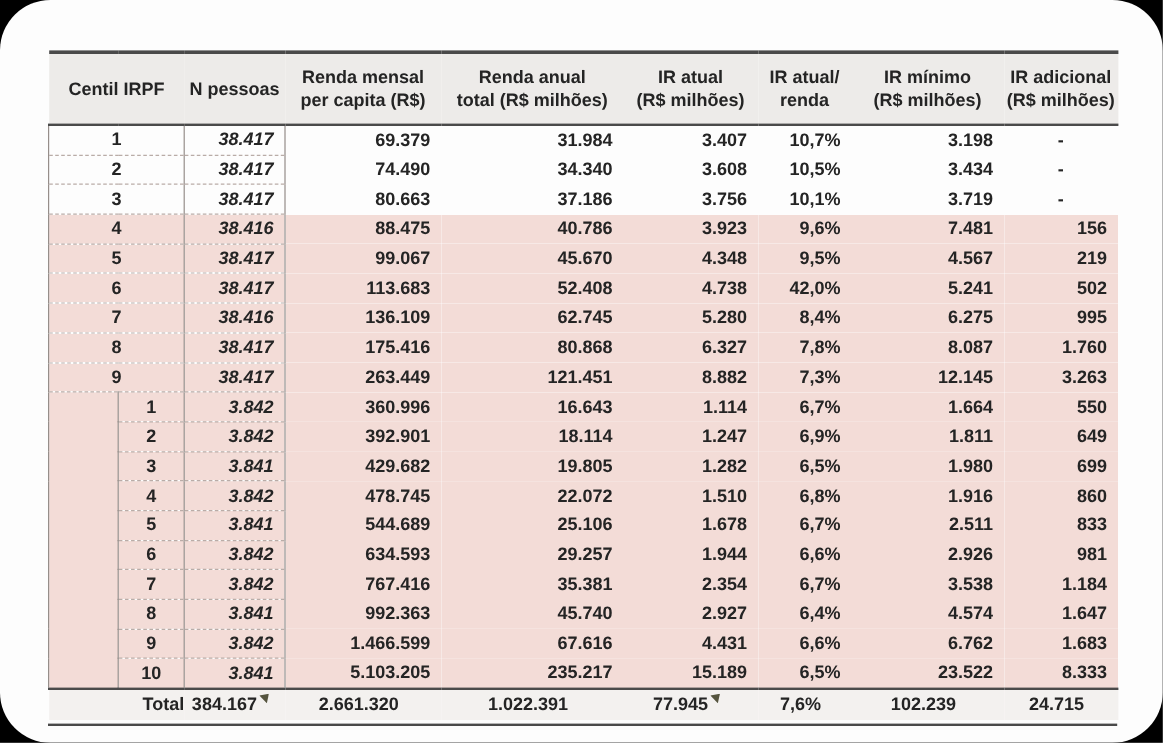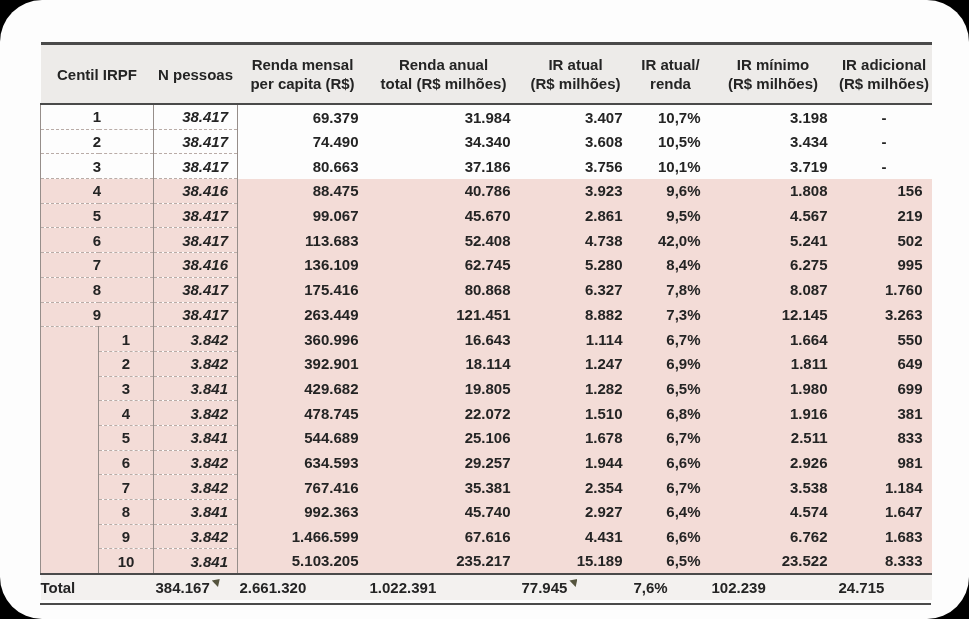--- a/index.html
+++ b/index.html
@@ -75,22 +75,22 @@
   }
   tfoot td{
     height:25px;
     background:#f3f1ef;
     font-size:15px;
     font-weight:700;
     border-top:2px solid #4a4a4a;
     padding:0 9px 0 2px;
     white-space:nowrap;
   }
-  tfoot td.total-label{ text-align:left; padding:0; }
-  tfoot td.num{ text-align:left; }
+  tfoot td.total-label{ text-align:right; padding:0; }
+  tfoot td.num{ text-align:center; }
   .rule{
     width:891px;height:0;
     border-top:2px solid #4a4a4a;
   }
   .rule.gap{ margin-top:3px; border-top-width:2px; }
   .marker{
     display:inline-block;
     width:8px;height:8px;
     background:#55543e;
     clip-path:polygon(0 18%, 100% 0, 78% 100%);
@@ -158,29 +158,29 @@
             <td class="num">3.719</td>
             <td class="num dash">-</td>
           </tr>
           <tr class="hl">
             <td class="centil-main" colspan="2">4</td>
             <td class="cell-n-pessoas num">38.416</td>
             <td class="num">88.475</td>
             <td class="num">40.786</td>
             <td class="num">3.923</td>
             <td class="num">9,6%</td>
-            <td class="num">1.808</td>
+            <td class="num">7.481</td>
             <td class="num">156</td>
           </tr>
           <tr class="hl">
             <td class="centil-main" colspan="2">5</td>
             <td class="cell-n-pessoas num">38.417</td>
             <td class="num">99.067</td>
             <td class="num">45.670</td>
-            <td class="num">2.861</td>
+            <td class="num">4.348</td>
             <td class="num">9,5%</td>
             <td class="num">4.567</td>
             <td class="num">219</td>
           </tr>
           <tr class="hl">
             <td class="centil-main" colspan="2">6</td>
             <td class="cell-n-pessoas num">38.417</td>
             <td class="num">113.683</td>
             <td class="num">52.408</td>
             <td class="num">4.738</td>
@@ -250,21 +250,21 @@
             <td class="num">699</td>
           </tr>
           <tr class="hl">
             <td class="centil-sub">4</td>
             <td class="cell-n-pessoas num">3.842</td>
             <td class="num">478.745</td>
             <td class="num">22.072</td>
             <td class="num">1.510</td>
             <td class="num">6,8%</td>
             <td class="num">1.916</td>
-            <td class="num">381</td>
+            <td class="num">860</td>
           </tr>
           <tr class="hl">
             <td class="centil-sub">5</td>
             <td class="cell-n-pessoas num">3.841</td>
             <td class="num">544.689</td>
             <td class="num">25.106</td>
             <td class="num">1.678</td>
             <td class="num">6,7%</td>
             <td class="num">2.511</td>
             <td class="num">833</td>

